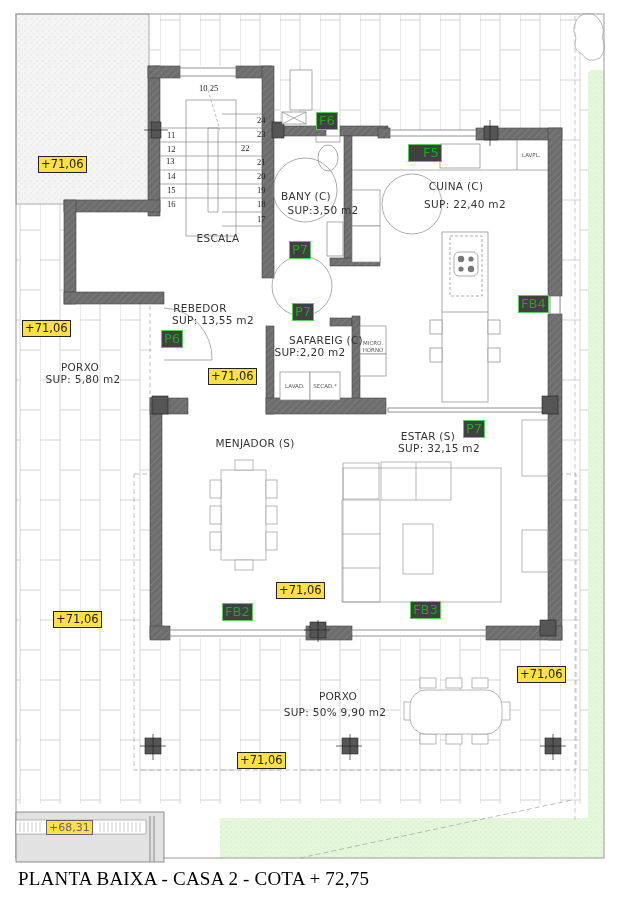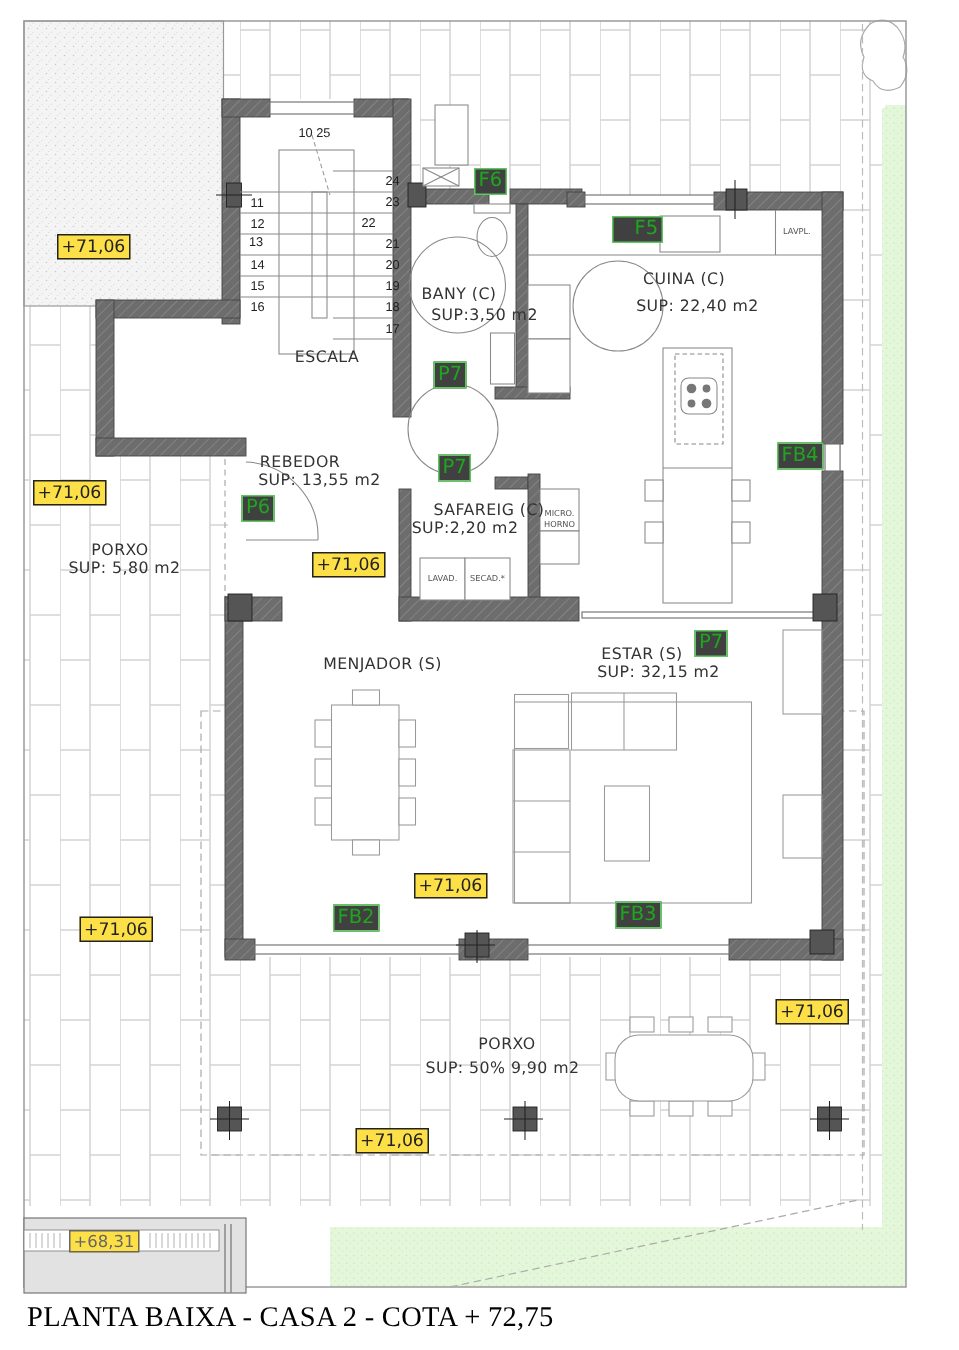--- a/index.html
+++ b/index.html
@@ -2,21 +2,21 @@
 <html><head>
 <meta charset="utf-8">
 <style>
   html,body{margin:0;padding:0;background:#fff;}
   body{width:639px;height:900px;position:relative;overflow:hidden;font-family:"DejaVu Sans",sans-serif;}
   #plan{position:absolute;left:0;top:0;width:639px;height:870px;}
   .lbl{position:absolute;font-family:"DejaVu Sans",sans-serif;font-size:10.5px;color:#333;white-space:nowrap;letter-spacing:0.3px;}
   .lbl.c{text-align:center;transform:translateX(-50%);}
   .lvl{position:absolute;font-family:"DejaVu Sans",sans-serif;font-size:11.5px;color:#222;border:1px solid #222;background:#fde047;padding:0 2px;line-height:15px;white-space:nowrap;}
   .tag{position:absolute;font-family:"DejaVu Sans",sans-serif;font-size:13px;color:#1fa51f;border:1px solid #5cc95c;background:#404040;padding:0 2px;line-height:16px;white-space:nowrap;}
-  .step{position:absolute;font-family:Liberation Sans, sans-serif;font-size:8.5px;color:#222;}
+  .step{position:absolute;font-family:Liberation Serif, serif;font-size:8.5px;color:#222;}
   .tiny{position:absolute;font-family:"DejaVu Sans",sans-serif;font-size:5.5px;color:#555;text-align:center;line-height:7px;}
   #title{position:absolute;left:18px;top:868px;font-family:"Liberation Serif",serif;font-size:19px;color:#000;white-space:nowrap;letter-spacing:0.2px;}
 </style>
 </head>
 <body>
 
 <svg id="plan" width="639" height="870" viewBox="0 0 639 870" xmlns="http://www.w3.org/2000/svg">
   <defs>
     <pattern id="tiles" width="40" height="120" patternUnits="userSpaceOnUse">
       <rect width="40" height="120" fill="#fff"></rect>

